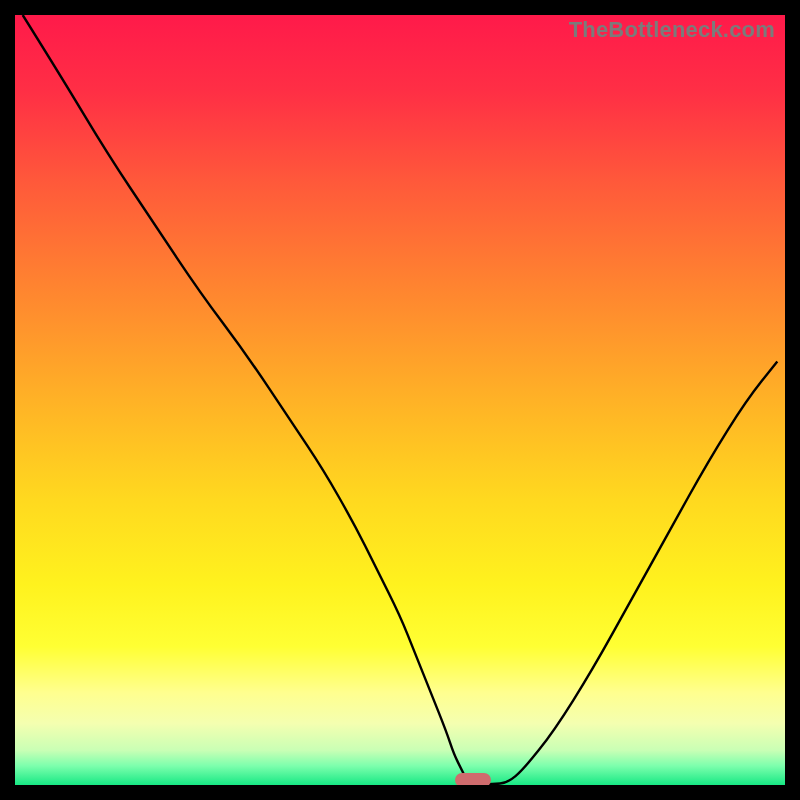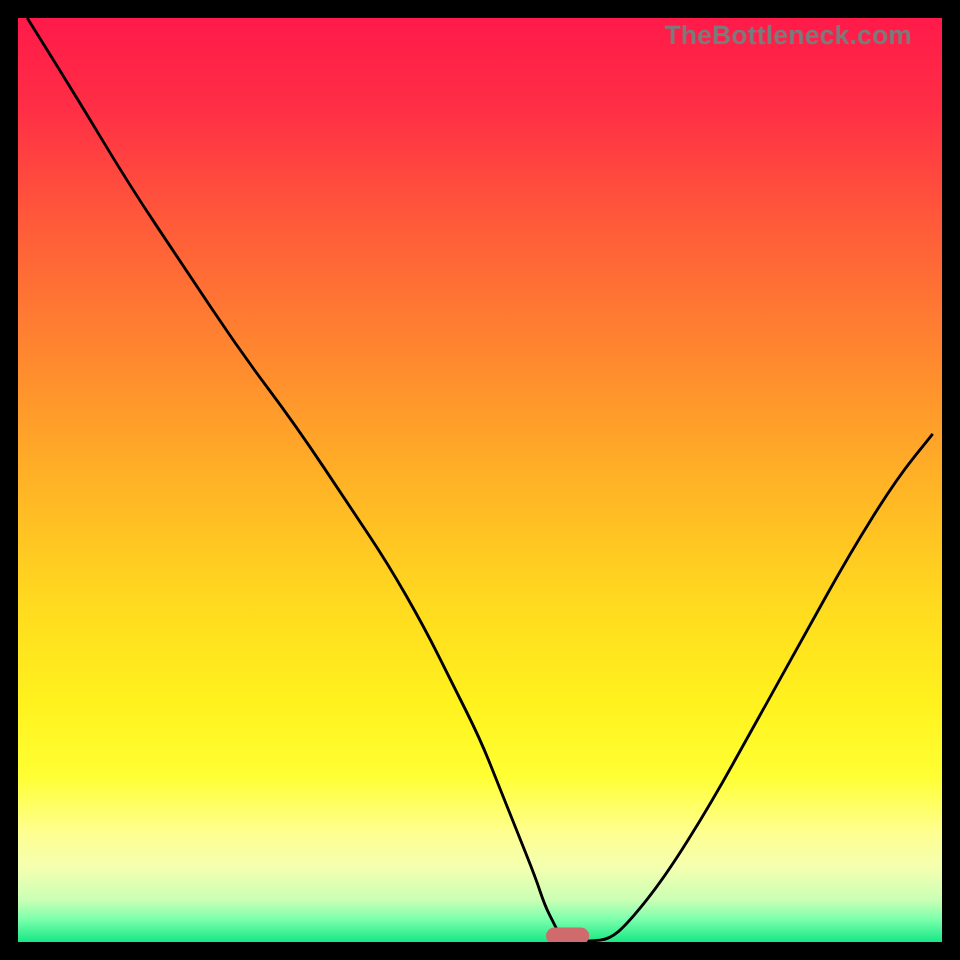--- a/index.html
+++ b/index.html
@@ -29,21 +29,21 @@
   .gradient {
     position: absolute;
     left: 0;
     top: 0;
     width: 100%;
     height: 100%;
   }
   .watermark {
     position: absolute;
     top: 2px;
-    right: 25px;
+    right: 10px;
     font-family: Arial, Helvetica, sans-serif;
     font-size: 22px;
     font-weight: bold;
     color: #7b7b7b;
     letter-spacing: 0.2px;
   }
   svg.curve {
     position: absolute;
     left: 0;
     top: 0;

